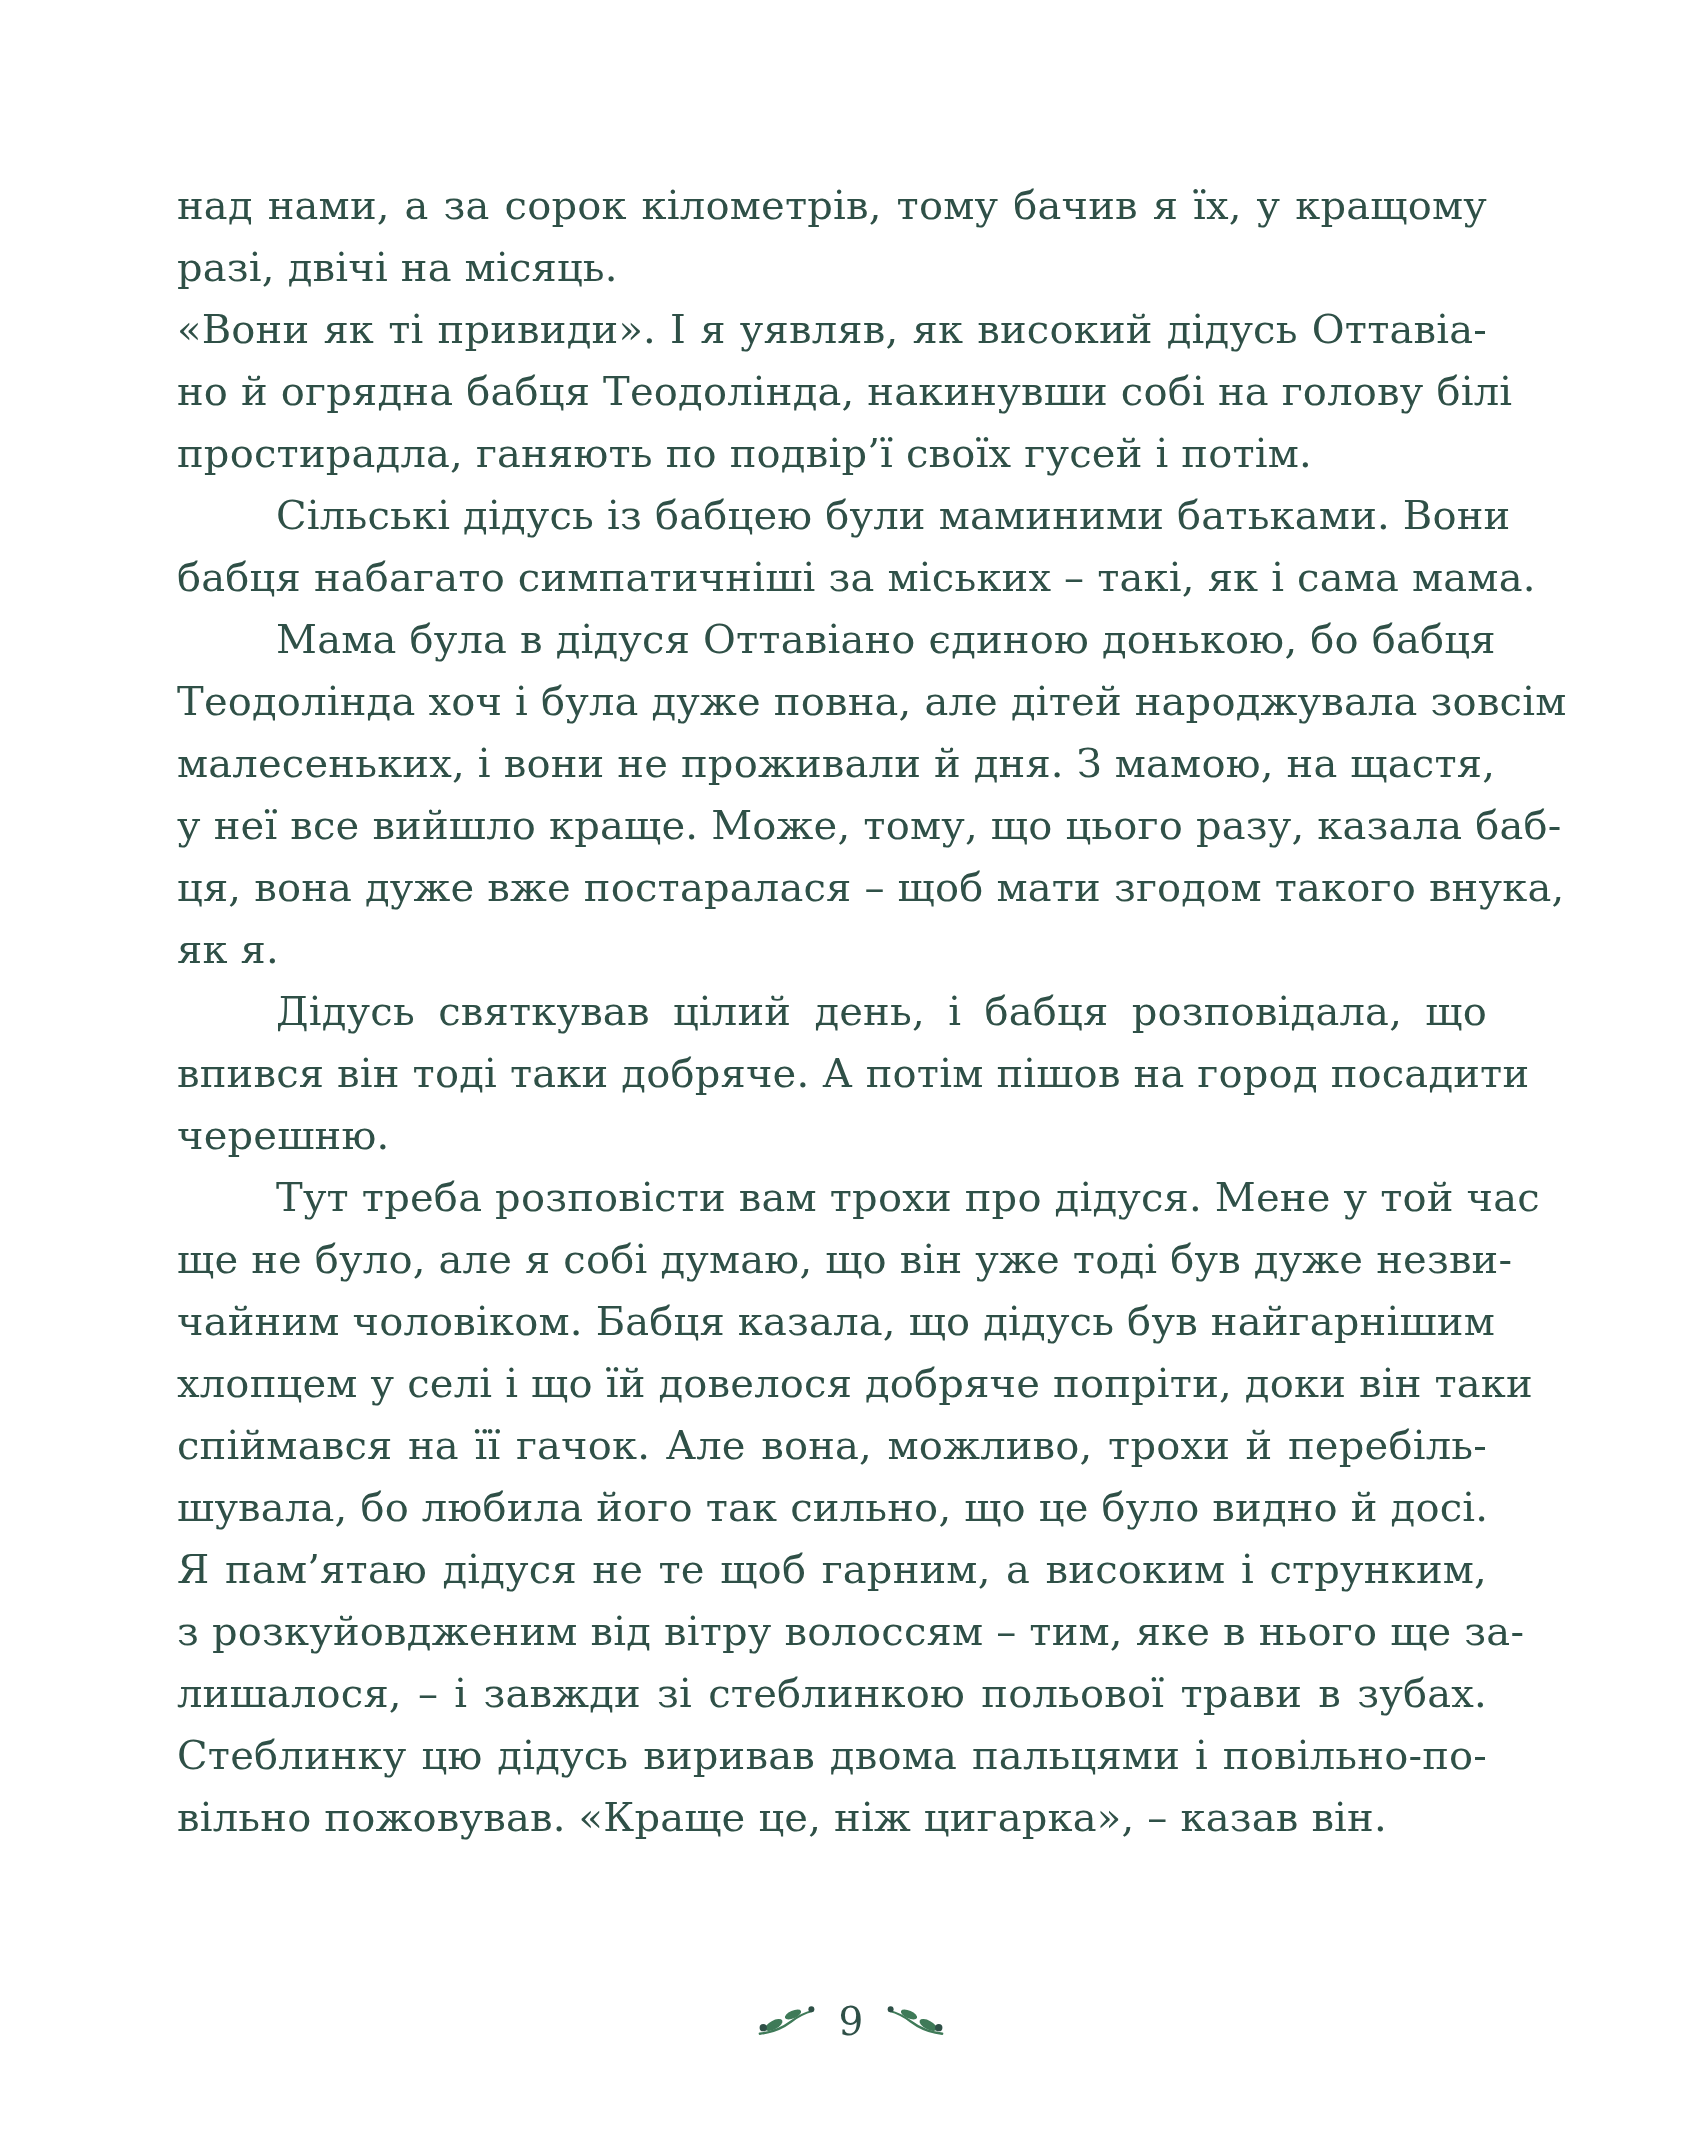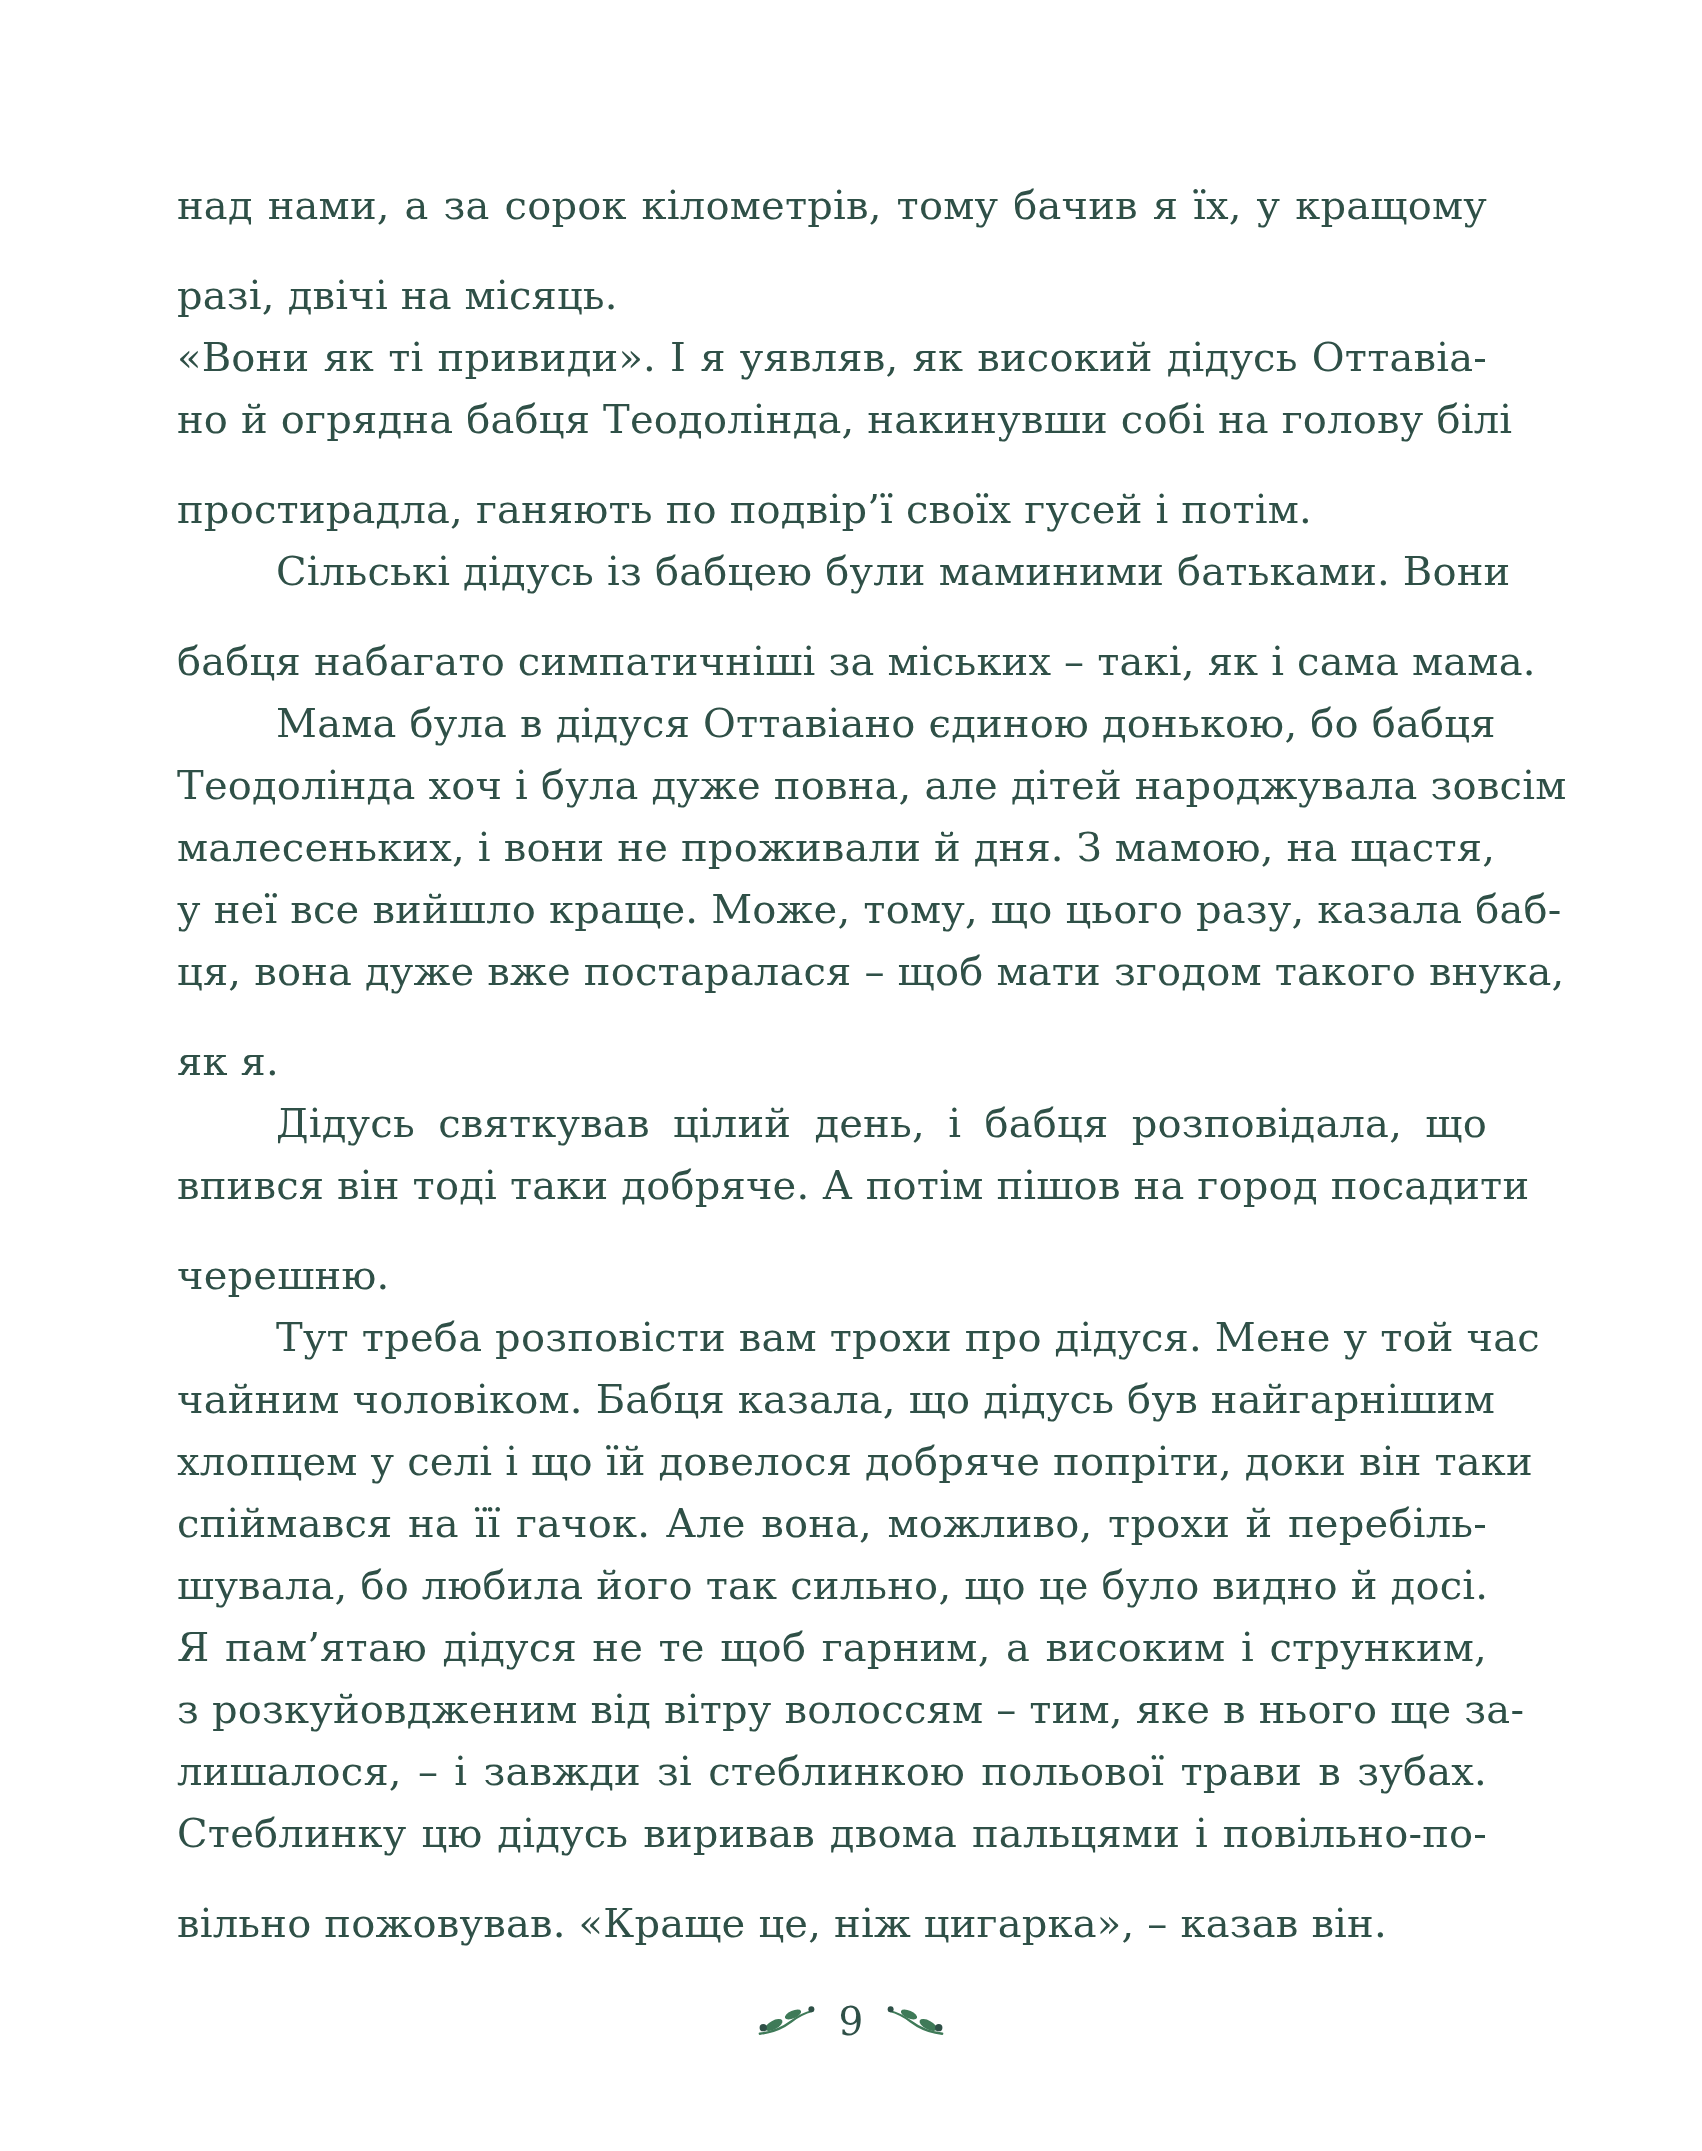--- a/index.html
+++ b/index.html
@@ -28,21 +28,20 @@
   }
   .paragraph { margin: 0; }
   .line {
     text-align: justify;
     text-align-last: justify;
     white-space: nowrap;
     letter-spacing: 0.2px;
   }
   .line.last {
     text-align-last: left;
-    margin-top: 28px;
   }
   .line.indent {
     text-indent: 99px;
   }
   .footer {
     position: absolute;
     left: 0;
     top: 2002px;
     width: 1702px;
     display: flex;
@@ -92,20 +91,21 @@
         <div class="line">ця, вона дуже вже постаралася – щоб мати згодом такого внука,</div>
         <div class="line last">як я.</div>
       </div>
       <div class="paragraph">
         <div class="line indent">Дідусь святкував цілий день, і бабця розповідала, що</div>
         <div class="line">впився він тоді таки добряче. А потім пішов на город посадити</div>
         <div class="line last">черешню.</div>
       </div>
       <div class="paragraph">
         <div class="line indent">Тут треба розповісти вам трохи про дідуся. Мене у той час</div>
+        <div class="line">ще не було, але я собі думаю, що він уже тоді був дуже незви-</div>
         <div class="line">чайним чоловіком. Бабця казала, що дідусь був найгарнішим</div>
         <div class="line">хлопцем у селі і що їй довелося добряче попріти, доки він таки</div>
         <div class="line">спіймався на її гачок. Але вона, можливо, трохи й перебіль-</div>
         <div class="line">шувала, бо любила його так сильно, що це було видно й досі.</div>
         <div class="line">Я пам’ятаю дідуся не те щоб гарним, а високим і струнким,</div>
         <div class="line">з розкуйовдженим від вітру волоссям – тим, яке в нього ще за-</div>
         <div class="line">лишалося, – і завжди зі стеблинкою польової трави в зубах.</div>
         <div class="line">Стеблинку цю дідусь виривав двома пальцями і повільно-по-</div>
         <div class="line last">вільно пожовував. «Краще це, ніж цигарка», – казав він.</div>
       </div>

